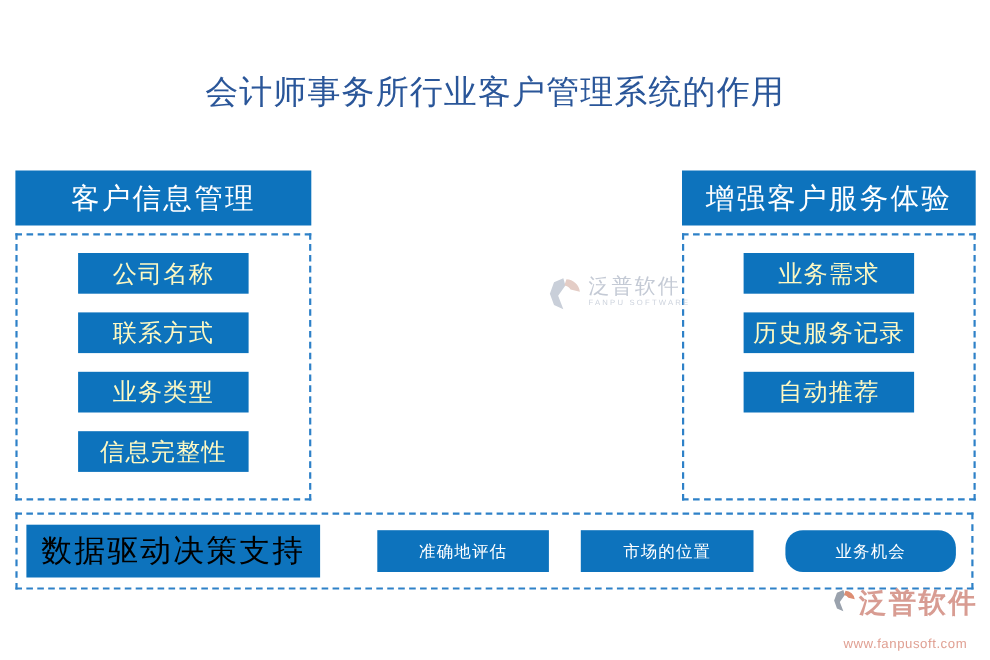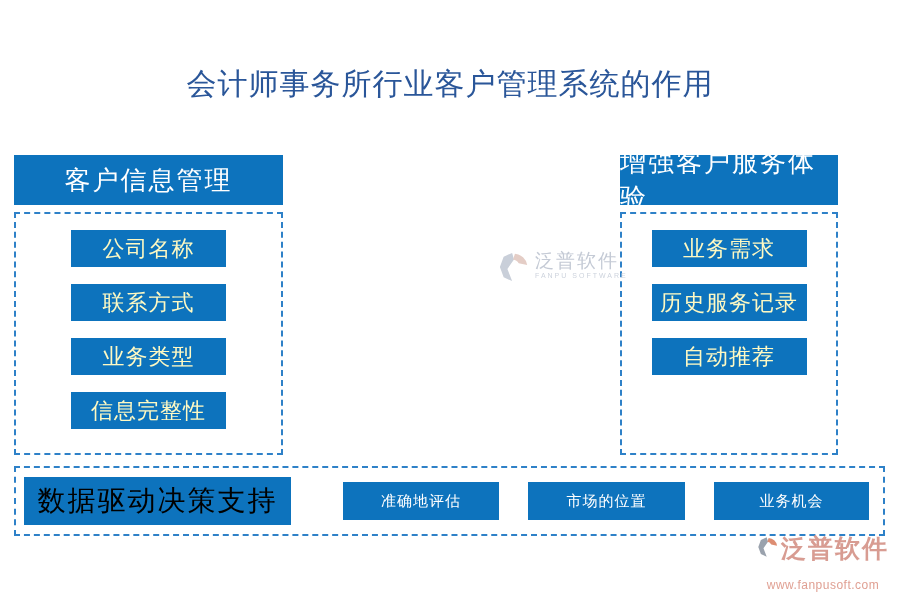--- a/index.html
+++ b/index.html
@@ -7,21 +7,21 @@
     position:relative;width:900px;height:600px;background:#ffffff;overflow:hidden;
     font-family:"Liberation Serif","DejaVu Serif",serif;
   }
   .title{
     position:absolute;top:64px;left:0;width:100%;text-align:center;
     font-size:30px;letter-spacing:1px;color:var(--title-blue);
   }
   .col{position:absolute;top:155px;}
   .col1{left:14px;width:269px;}
   .col2{left:318px;width:265px;}
-  .col3{left:620px;width:218px;}
+  .col3{left:620px;width:267px;}
   .col-header{
     height:50px;background:var(--blue);color:#fff;
     display:flex;align-items:center;justify-content:center;
     font-size:26px;letter-spacing:2px;
   }
   .col-box{
     position:absolute;top:57px;left:0;right:0;height:243px;
     border:2px dashed var(--dash);box-sizing:border-box;
     display:flex;flex-direction:column;align-items:center;
     padding-top:16px;gap:17px;
@@ -39,21 +39,21 @@
     position:absolute;left:8px;top:9px;width:267px;height:48px;
     background:var(--blue);color:#000000;display:flex;align-items:center;justify-content:center;
     font-size:28px;letter-spacing:2px;
   }
   .bottom .small{
     position:absolute;top:14px;height:38px;background:var(--blue);color:#fff;
     display:flex;align-items:center;justify-content:center;font-size:15px;letter-spacing:1px;
   }
   .bottom .s1{left:327px;width:156px;}
   .bottom .s2{left:512px;width:157px;}
-  .bottom .s3{left:698px;width:155px;}
+  .bottom .s3{left:698px;width:155px;border-radius:16px;}
   .center-mark{
     position:absolute;left:497px;top:251px;display:flex;align-items:flex-start;gap:4px;
     pointer-events:none;
   }
   .center-mark .zh{font-size:19px;color:var(--wm-gray);letter-spacing:2px;line-height:20px;}
   .center-mark .en{font-size:7px;color:#cdd3dd;letter-spacing:2px;margin-top:1px;
     font-family:"Liberation Sans","DejaVu Sans",sans-serif;}
   .footer-brand{position:absolute;right:11px;bottom:8px;text-align:center;}
   .footer-brand .row{display:flex;align-items:center;justify-content:flex-end;gap:2px;}
   .footer-brand .zh{font-size:25px;font-weight:bold;color:var(--wm-salmon);letter-spacing:2px;line-height:26px;}

